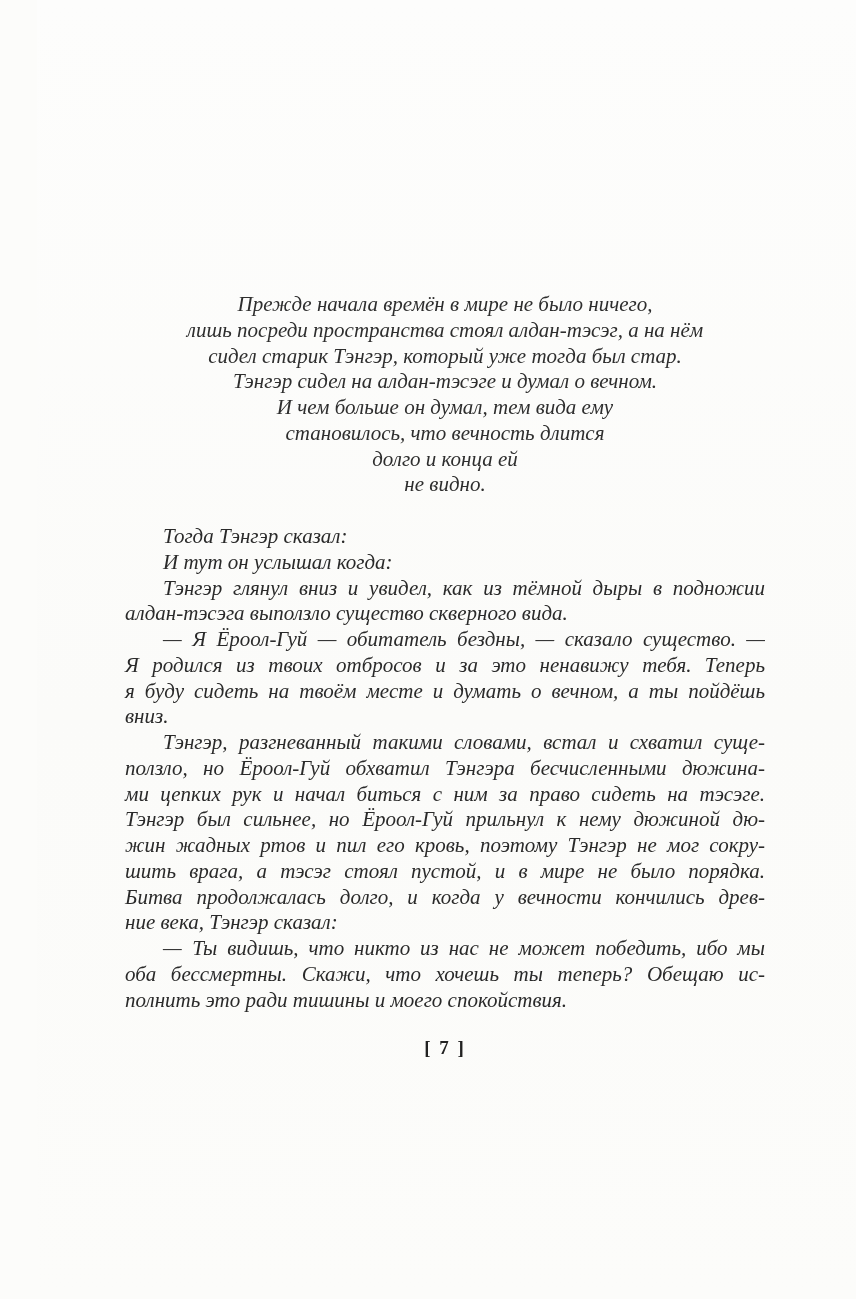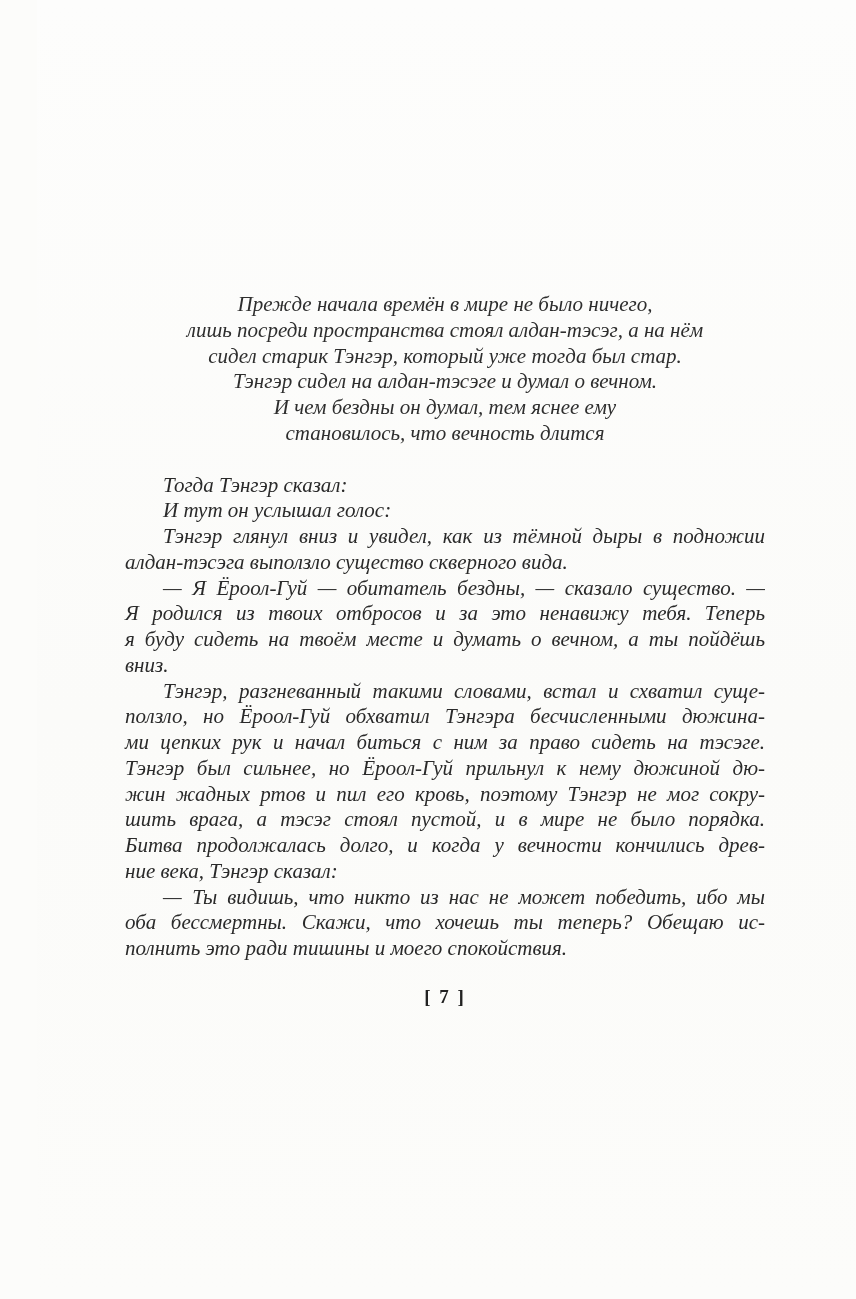--- a/index.html
+++ b/index.html
@@ -64,30 +64,32 @@
 <body>
 
 <div class="book-page">
   <div class="text-block">
 
     <div class="epigraph">
         <div class="epi-line">Прежде начала времён в мире не было ничего,</div>
         <div class="epi-line">лишь посреди пространства стоял алдан-тэсэг, а на нём</div>
         <div class="epi-line">сидел старик Тэнгэр, который уже тогда был стар.</div>
         <div class="epi-line">Тэнгэр сидел на алдан-тэсэге и думал о вечном.</div>
-        <div class="epi-line">И чем бездны он думал, тем яснее ему</div>
+        <div class="epi-line">И чем больше он думал, тем вида ему</div>
         <div class="epi-line">становилось, что вечность длится</div>
+        <div class="epi-line">долго и конца ей</div>
+        <div class="epi-line">не видно.</div>
       </div>
 
     <div class="body-text">
         <div class="para">
           <div class="line first last">Тогда Тэнгэр сказал:</div>
         </div>
         <div class="para">
-          <div class="line first last">И тут он услышал голос:</div>
+          <div class="line first last">И тут он услышал когда:</div>
         </div>
         <div class="para">
           <div class="line first">Тэнгэр глянул вниз и увидел, как из тёмной дыры в подножии</div>
           <div class="line last">алдан-тэсэга выползло существо скверного вида.</div>
         </div>
         <div class="para">
           <div class="line first">— Я Ёроол-Гуй — обитатель бездны, — сказало существо. —</div>
           <div class="line">Я родился из твоих отбросов и за это ненавижу тебя. Теперь</div>
           <div class="line">я буду сидеть на твоём месте и думать о вечном, а ты пойдёшь</div>
           <div class="line last">вниз.</div>

